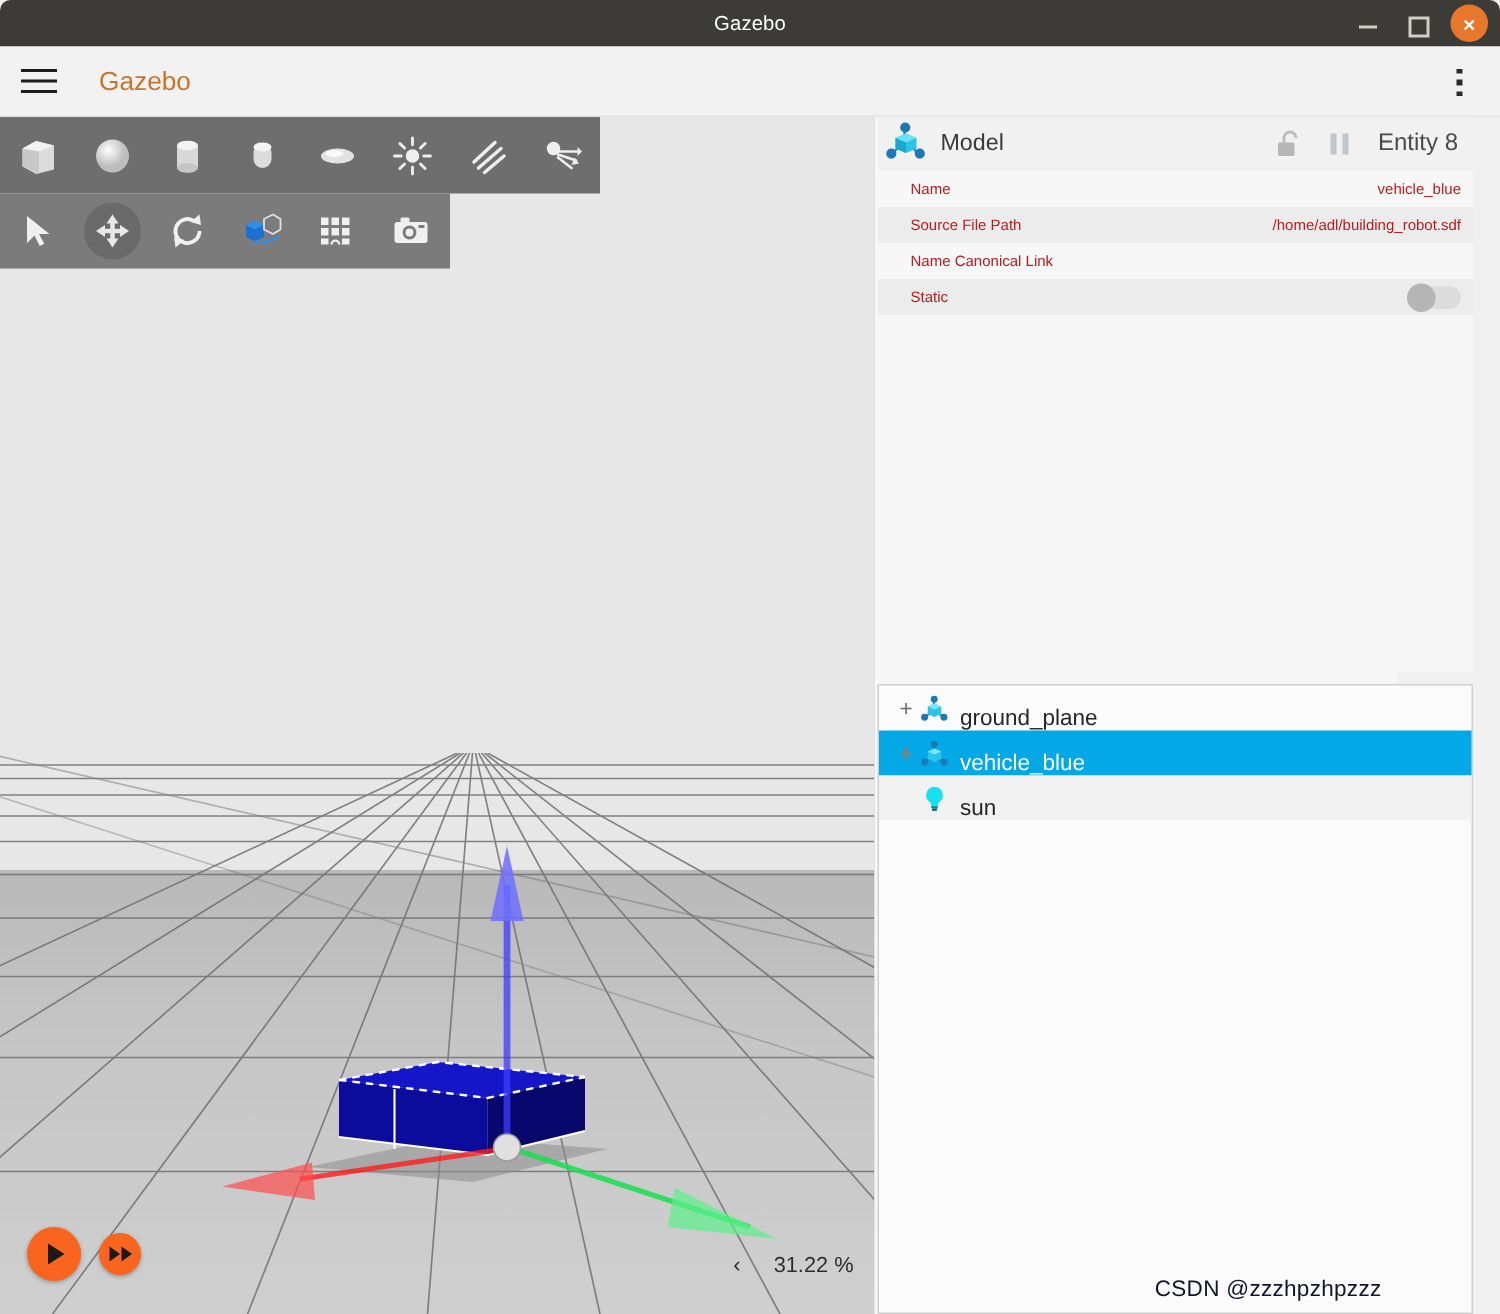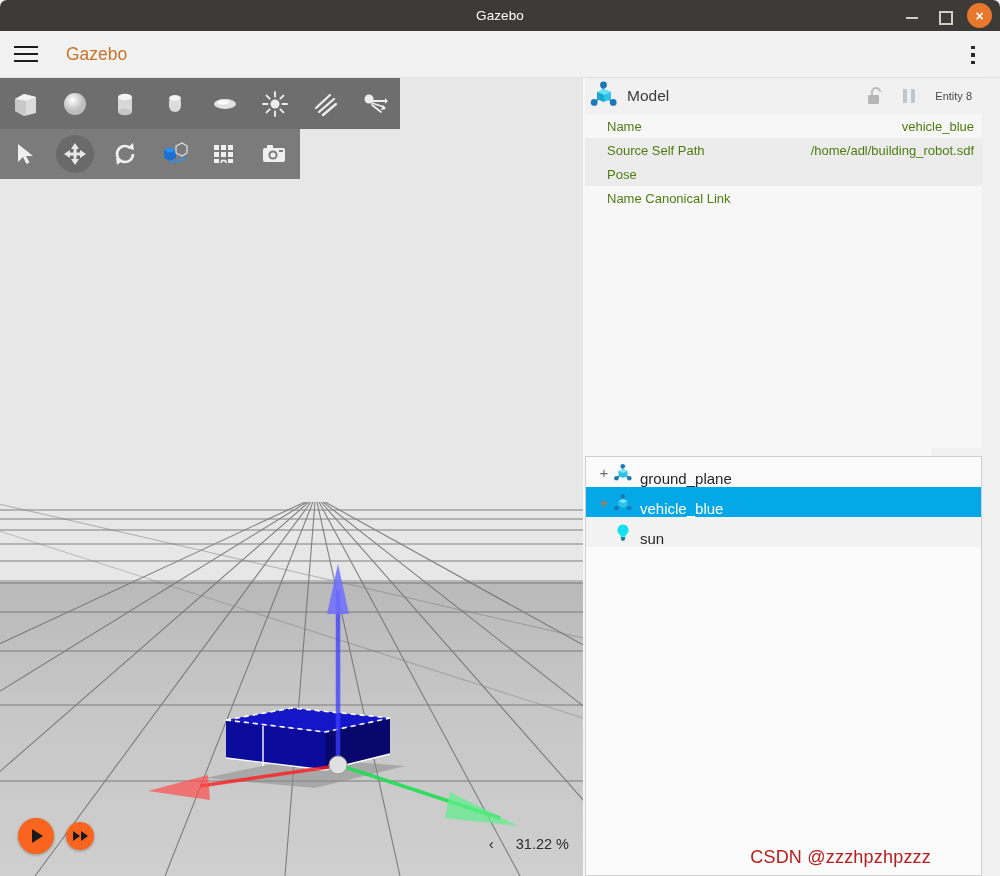--- a/index.html
+++ b/index.html
@@ -133,25 +133,25 @@
     position: absolute; left: 2px; top: 0; width: 397px; height: 370px;
     background: #f7f7f7; overflow: hidden;
   }
   .model-head {
     display: flex; align-items: center; height: 36px; padding: 0 6px 0 4px;
     background: #f1f1f1;
   }
   .model-head .title { font-size: 15.5px; color: #3a3a3a; margin-left: 8px; }
   .head-spacer { flex: 1; }
   .head-icon { margin: 0 8px; display: flex; align-items: center; cursor: pointer; }
-  .entity-label { font-size: 11px; color: #4a4a4a; margin-left: 10px; margin-right: 4px; }
+  .entity-label { font-size: 16px; color: #4a4a4a; margin-left: 10px; margin-right: 4px; }
 
   .prop-row {
     display: flex; align-items: center; height: 24px; padding: 0 8px 0 22px;
-    font-size: 13px; color: #4d7c0f;
+    font-size: 10px; color: #b91c1c;
   }
   .prop-row.alt { background: #ececec; }
   .prop-row .k { white-space: nowrap; }
   .prop-row .v { margin-left: auto; text-align: right; white-space: nowrap; }
   .plus-mark {
     position: absolute; left: 8px; font-size: 15px; color: #555; line-height: 1;
   }
   .prop-row.expandable { position: relative; padding-left: 22px; }
 
   .toggle {
@@ -173,22 +173,22 @@
     font-size: 15px; color: #262626; cursor: pointer;
   }
   .tree-row.alt { background: #f2f2f2; }
   .tree-row.selected { background: #05a8e6; color: #ffffff; }
   .tree-exp { width: 16px; color: #6c6c6c; font-size: 15px; text-align: center; }
   .tree-row.selected .tree-exp { color: #d86a2a; }
   .tree-icon { width: 22px; display: flex; align-items: center; justify-content: center; }
   .tree-label { margin-left: 6px; margin-top: 12px; }
 
   .watermark {
-    position: absolute; right: 0; bottom: 8px;
-    color: #b91c1c; font-size: 18px; letter-spacing: .2px;
+    position: absolute; right: 10px; bottom: 8px;
+    color: #0f172a; font-size: 15px; letter-spacing: .2px;
   }
 </style>
 </head>
 <body>
 
 <div id="app">
 
   <div class="titlebar">
     <div class="titlebar-title">Gazebo</div>
     <div class="win-buttons">
@@ -462,29 +462,31 @@
         </span>
         <span class="entity-label">Entity 8</span>
       </div>
 
       <div>
         <div class="prop-row">
           <span class="k">Name</span>
           <span class="v">vehicle_blue</span>
         </div>
         <div class="prop-row alt">
-          <span class="k">Source Self Path</span>
+          <span class="k">Source File Path</span>
           <span class="v">/home/adl/building_robot.sdf</span>
-        </div>
-        <div class="prop-row alt expandable">
-          <span class="plus-mark"></span>
-          <span class="k">Pose</span>
         </div>
         <div class="prop-row">
           <span class="k">Name Canonical Link</span>
+        </div>
+        <div class="prop-row alt">
+          <span class="k">Static</span>
+          <span class="toggle">
+              <span class="knob"></span>
+            </span>
         </div>
       </div>
     </div>
 
     <div class="tree">
       <div class="tree-row">
         <span class="tree-exp">+</span>
         <span class="tree-icon">
           <svg width="20" height="19" viewBox="0 0 20 19">
             <line x1="9.6" y1="4.5" x2="9.6" y2="8.5" stroke="#1b79b8" stroke-width="1.2"></line>

